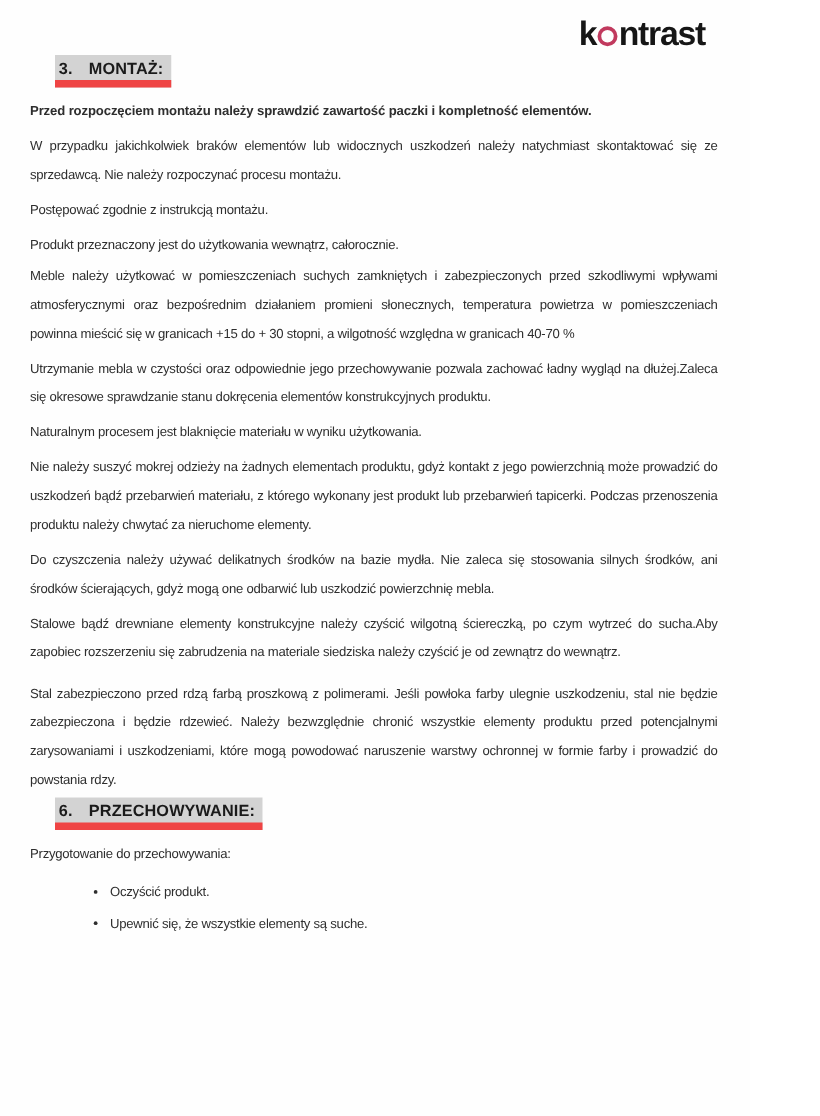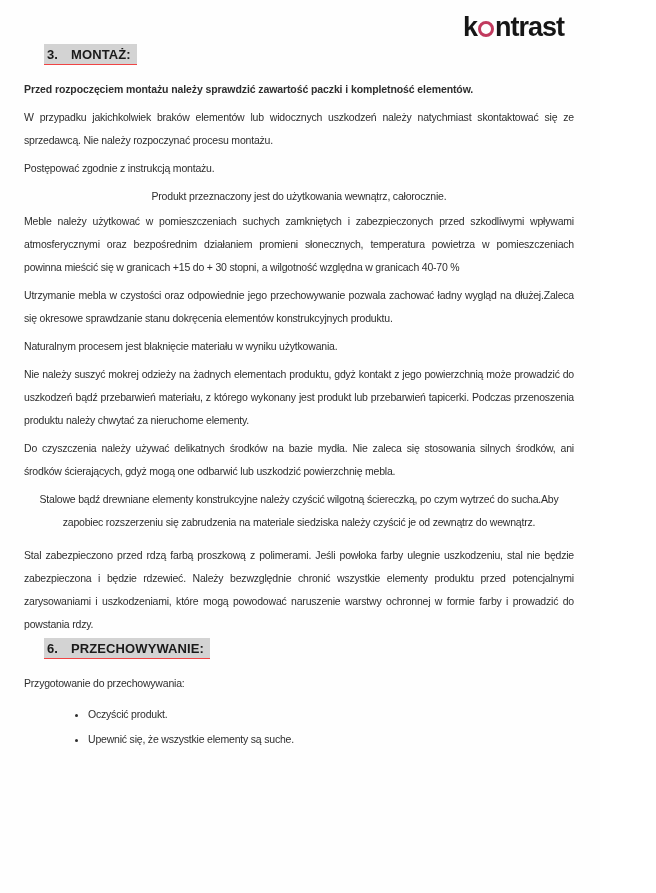--- a/index.html
+++ b/index.html
@@ -49,35 +49,35 @@
   .heading {
     margin: 2px 0 16px 20px;
     font-size: 13px;
     font-weight: bold;
     color: #1a1a1a;
     letter-spacing: 0.1px;
   }
   .heading .hl {
     background: var(--hl-color, #d3d3d3);
     padding: 3px 6px 2px 3px;
-    border-bottom: 1px solid #ef4444;
+    border-bottom: 6px solid #ef4444;
   }
   .heading .num {
     margin-right: 13px;
   }
   .para {
     margin: 0 0 5px 0;
     font-size: 10.5px;
     letter-spacing: -0.2px;
     line-height: 23px;
     color: #2e2e2e;
   }
   .para.justify { text-align: justify; }
   .para.bold { font-weight: bold; letter-spacing: -0.1px; }
-  .para.tight { margin-bottom: 2px; text-align: center; }
+  .para.tight { margin-bottom: 2px; }
   .para.justify.tight { margin-bottom: 10px; }
   ul.bullets {
     margin: 8px 0 5px 0;
     padding-left: 64px;
     list-style: disc;
   }
   ul.bullets li {
     margin: 0 0 2px 0;
     font-size: 10.5px;
     letter-spacing: -0.2px;

